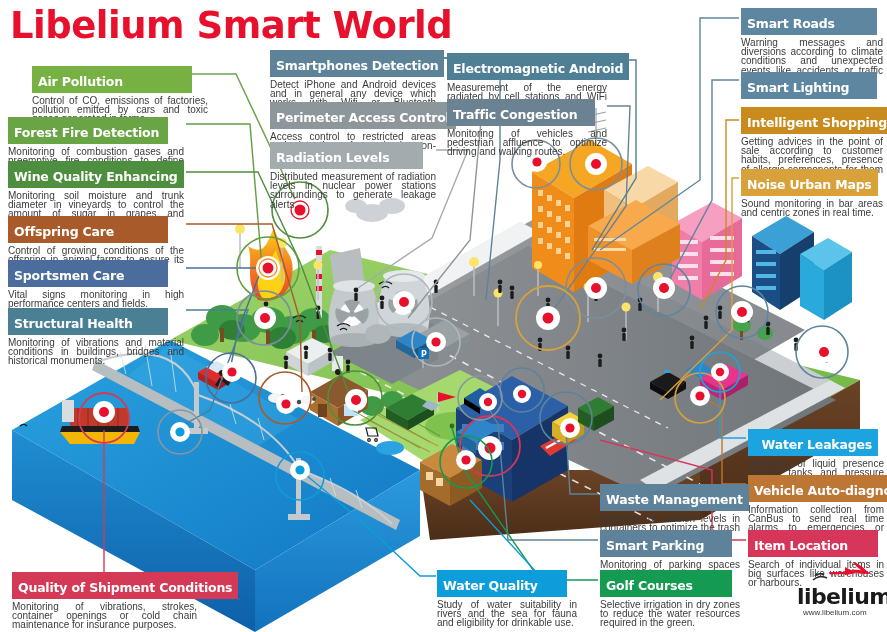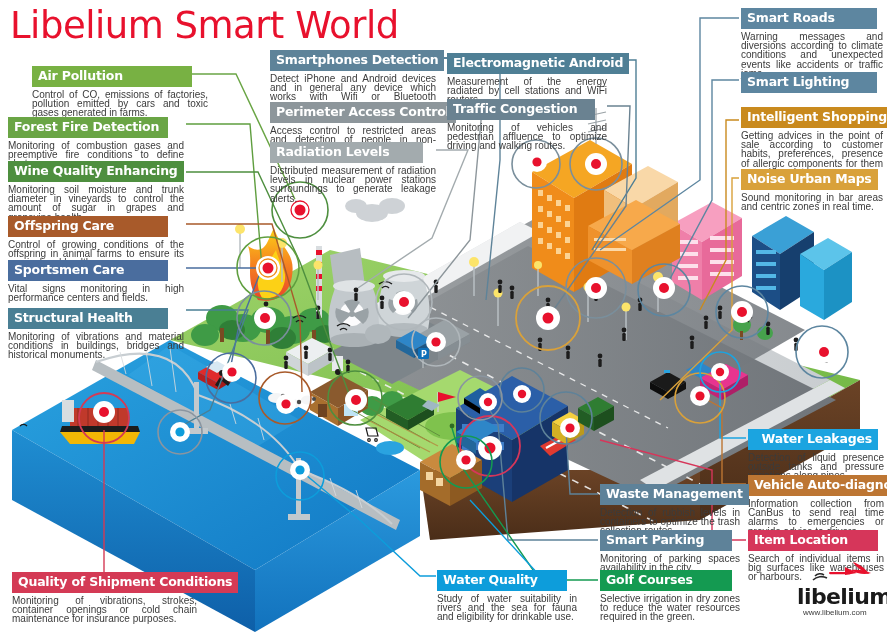--- a/index.html
+++ b/index.html
@@ -13,38 +13,38 @@
     position: relative;
     width: 887px; height: 632px;
     background: #ffffff;
   }
 
   
   #title {
     position: absolute;
     left: 10px; top: 4px;
     font-size: 37px;
-    font-weight: normal;
+    font-weight: bold;
     letter-spacing: -0.5px;
     color: #e8112d;
     font-family: "DejaVu Sans", sans-serif;
     white-space: nowrap;
   }
 
   
   #scene { position: absolute; left: 0; top: 0; width: 887px; height: 632px; }
 
   
   .callout { position: absolute; }
   .callout .bar {
     color: #ffffff;
     font-weight: bold;
     font-size: 12.5px;
     line-height: 16px;
-    padding: 2px 6px 3px 6px;
+    padding: 8px 6px 3px 6px;
     display: inline-block;
     white-space: nowrap;
     font-family: "DejaVu Sans", sans-serif;
     letter-spacing: -0.2px;
   }
   .callout .desc {
     font-size: 10px;
     line-height: 9.4px;
     color: #3b3b3b;
     padding-top: 2.5px;

